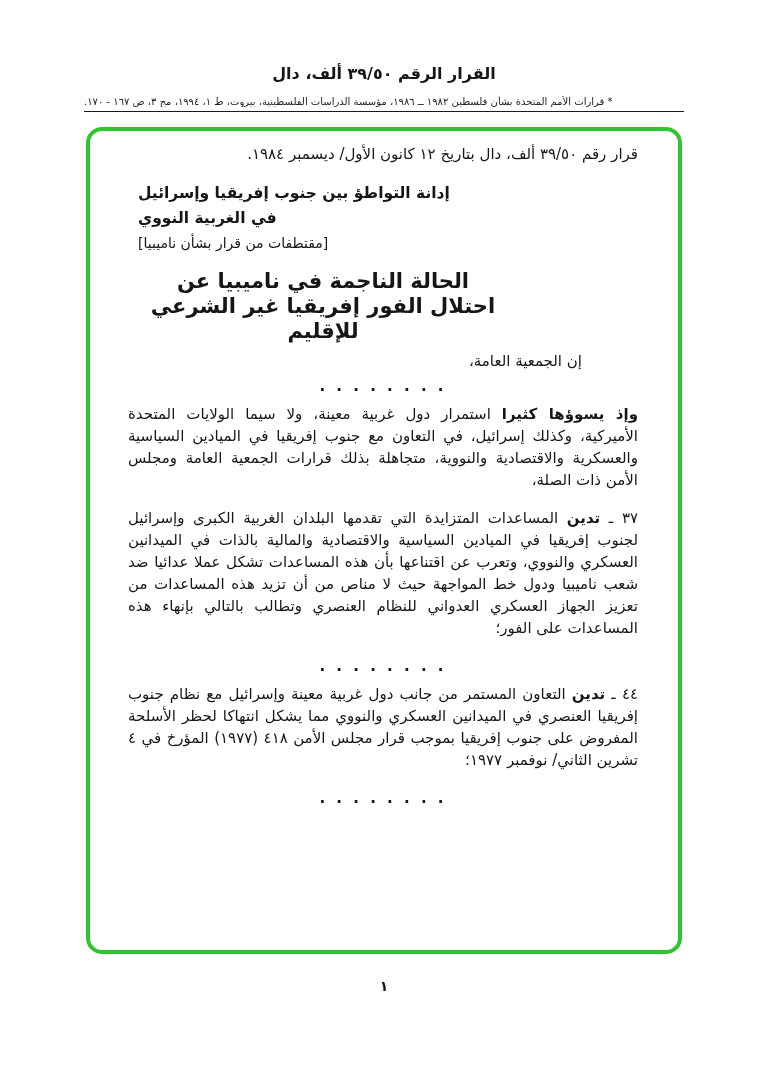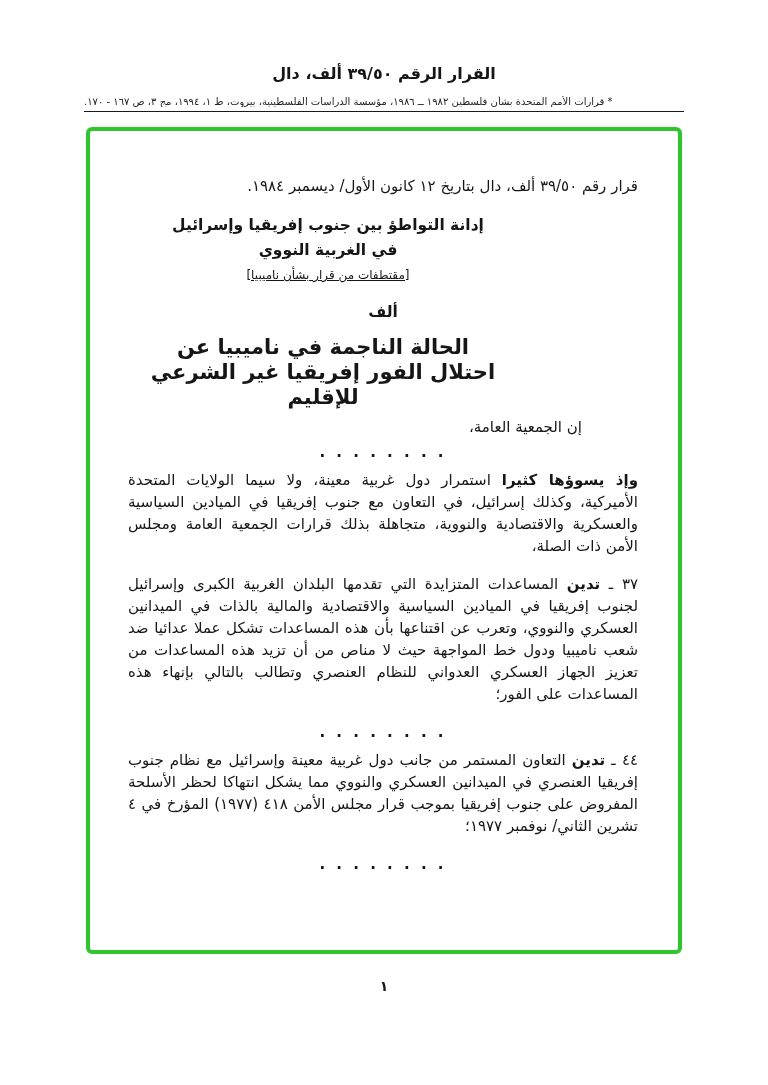--- a/index.html
+++ b/index.html
@@ -34,45 +34,44 @@
   .header-rule {
     border-top: 1.5px solid #1a1a1a;
     margin: 0 84px;
     height: 0;
   }
   .frame {
     width: 596px;
     height: 827px;
     margin: 15px auto 16px;
     border: 4px solid #2fc52f;
-    border-radius: 6px;
-    padding: 44px 40px 26px 38px;
+    border-radius: 16px;
+    padding: 12px 40px 26px 38px;
     font-size: 15px;
     line-height: 22px;
     overflow: hidden;
   }
   .intro {
     text-align: right;
     margin-bottom: 16px;
   }
   .title-block {
-    text-align: center;
+    text-align: left;
     padding-left: 10px;
     padding-right: 120px;
     margin-bottom: 14px;
   }
   .doc-title {
     font-weight: bold;
     font-size: 15.5px;
     line-height: 25px;
   }
   .doc-subtitle {
-    font-size: 12px;
+    font-size: 14px;
     line-height: 24px;
-    text-decoration: underline;
   }
   .section-letter {
     text-align: center;
     font-weight: bold;
     font-size: 15.5px;
     margin: 14px 0 12px;
   }
   .section-title {
     text-align: center;
     font-weight: bold;
@@ -119,21 +118,20 @@
   <section class="frame" style="border-color: rgb(47, 197, 47);">
 
     <p class="intro">قرار رقم ٣٩/٥٠ ألف، دال بتاريخ ١٢ كانون الأول/ ديسمبر ١٩٨٤.</p>
 
     <div class="title-block">
       <div class="doc-title">إدانة التواطؤ بين جنوب إفريقيا وإسرائيل</div>
       <div class="doc-title">في الغربية النووي</div>
       <div class="doc-subtitle">[مقتطفات من قرار بشأن ناميبيا]</div>
     </div>
 
-    <div class="section-letter">ألف</div>
 
     <div class="section-title">
       <div>الحالة الناجمة في ناميبيا عن</div>
       <div>احتلال الفور إفريقيا غير الشرعي للإقليم</div>
     </div>
 
     <div class="preamble">إن الجمعية العامة،</div>
 
     <div class="dots">. . . . . . . .</div>
 

